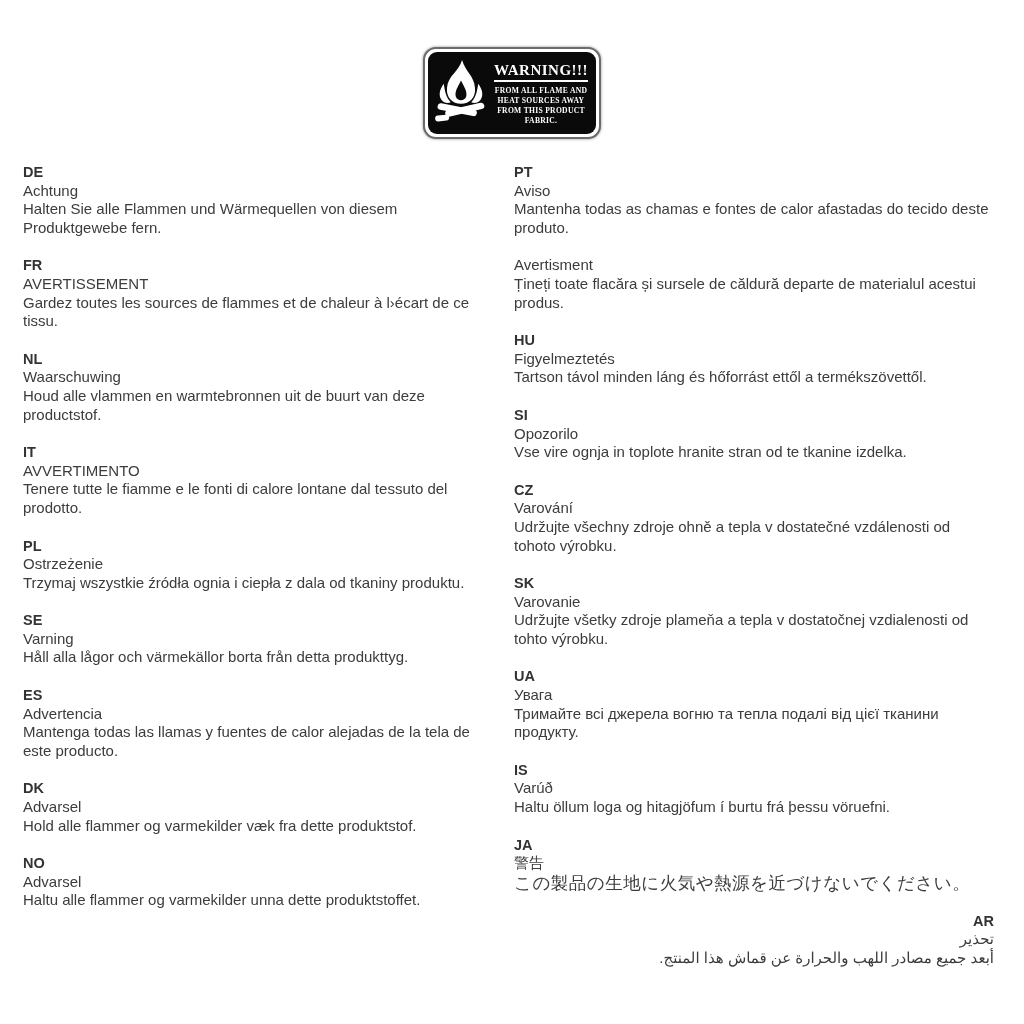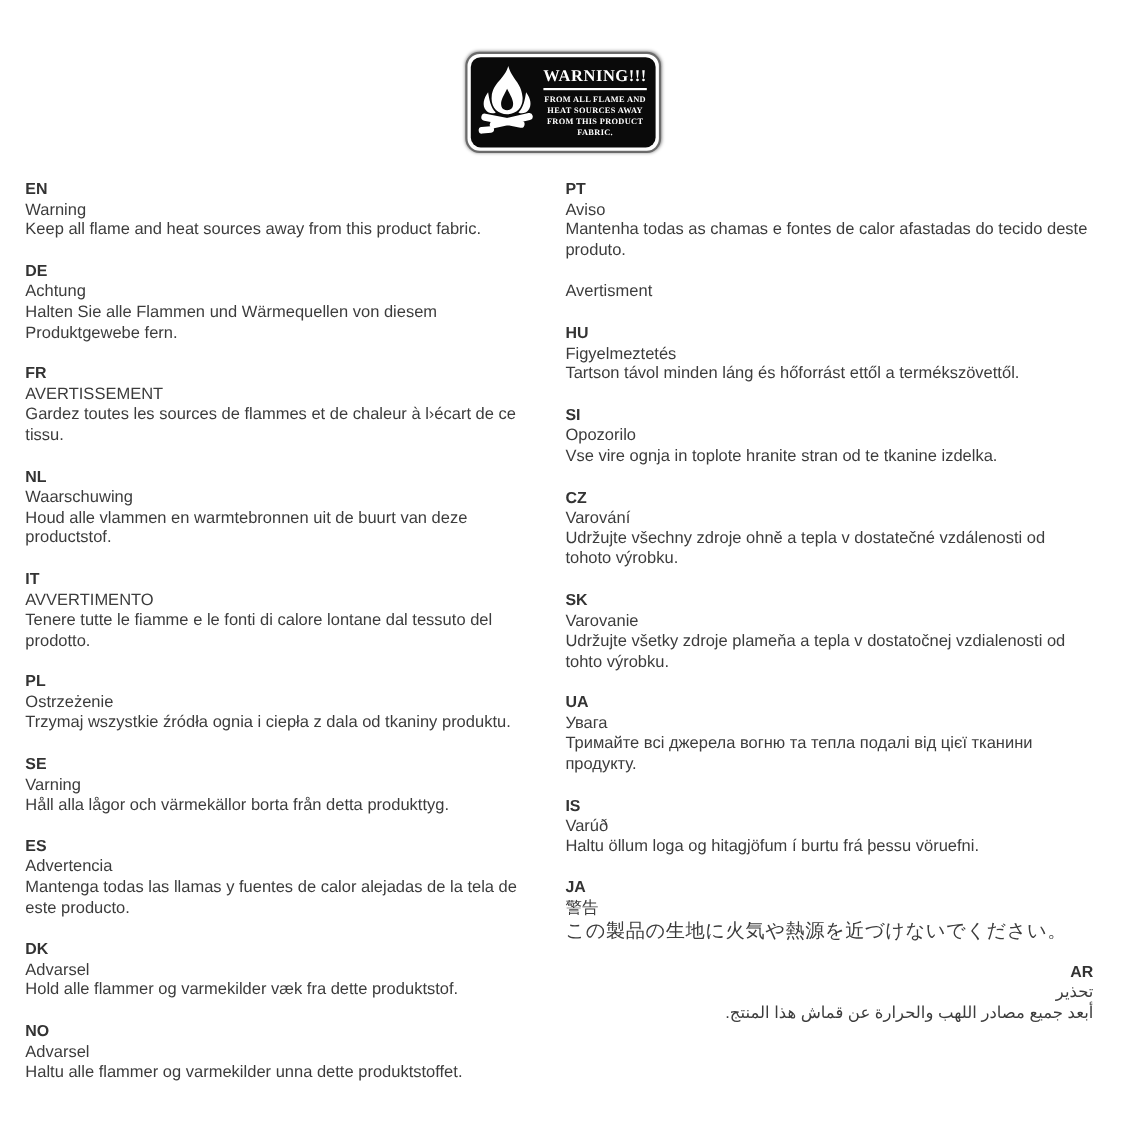--- a/index.html
+++ b/index.html
@@ -62,25 +62,20 @@
       <div class="bline">FROM ALL FLAME AND</div>
       <div class="bline">HEAT SOURCES AWAY</div>
       <div class="bline">FROM THIS PRODUCT</div>
       <div class="bline">FABRIC.</div>
     </div>
   </div>
 </div>
 
 <div class="col col-left">
   <section class="lang">
-    <div class="code">EN</div>
-    <div class="title">Warning</div>
-    <div class="body">Keep all flame and heat sources away from this product fabric.</div>
-  </section>
-  <section class="lang">
     <div class="code">DE</div>
     <div class="title">Achtung</div>
     <div class="body">Halten Sie alle Flammen und Wärmequellen von diesem Produktgewebe fern.</div>
   </section>
   <section class="lang">
     <div class="code">FR</div>
     <div class="title">AVERTISSEMENT</div>
     <div class="body">Gardez toutes les sources de flammes et de chaleur à l›écart de ce tissu.</div>
   </section>
   <section class="lang">
@@ -121,20 +116,21 @@
 </div>
 
 <div class="col col-right">
   <section class="lang">
     <div class="code">PT</div>
     <div class="title">Aviso</div>
     <div class="body">Mantenha todas as chamas e fontes de calor afastadas do tecido deste produto.</div>
   </section>
   <section class="lang">
     <div class="title">Avertisment</div>
+    <div class="body">Țineți toate flacăra și sursele de căldură departe de materialul acestui produs.</div>
   </section>
   <section class="lang">
     <div class="code">HU</div>
     <div class="title">Figyelmeztetés</div>
     <div class="body">Tartson távol minden láng és hőforrást ettől a termékszövettől.</div>
   </section>
   <section class="lang">
     <div class="code">SI</div>
     <div class="title">Opozorilo</div>
     <div class="body">Vse vire ognja in toplote hranite stran od te tkanine izdelka.</div>

